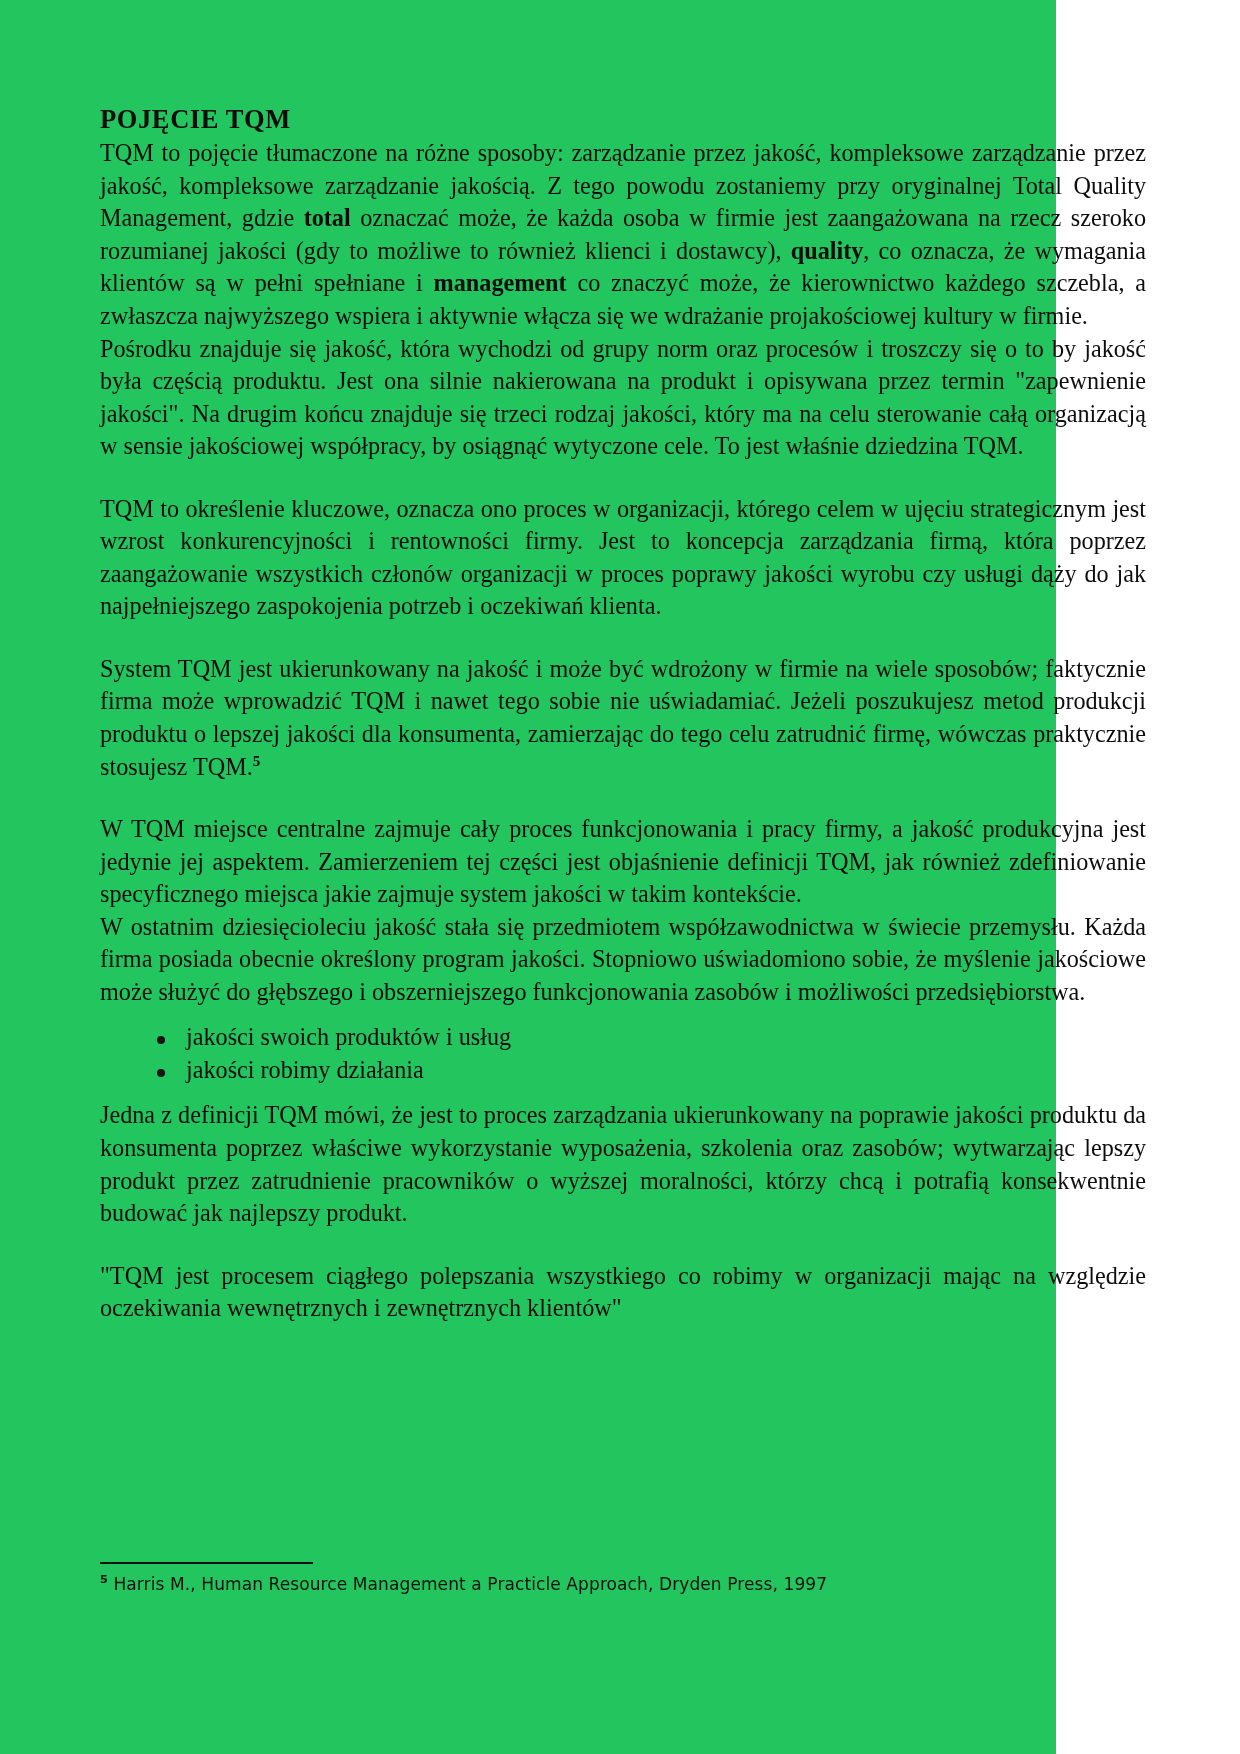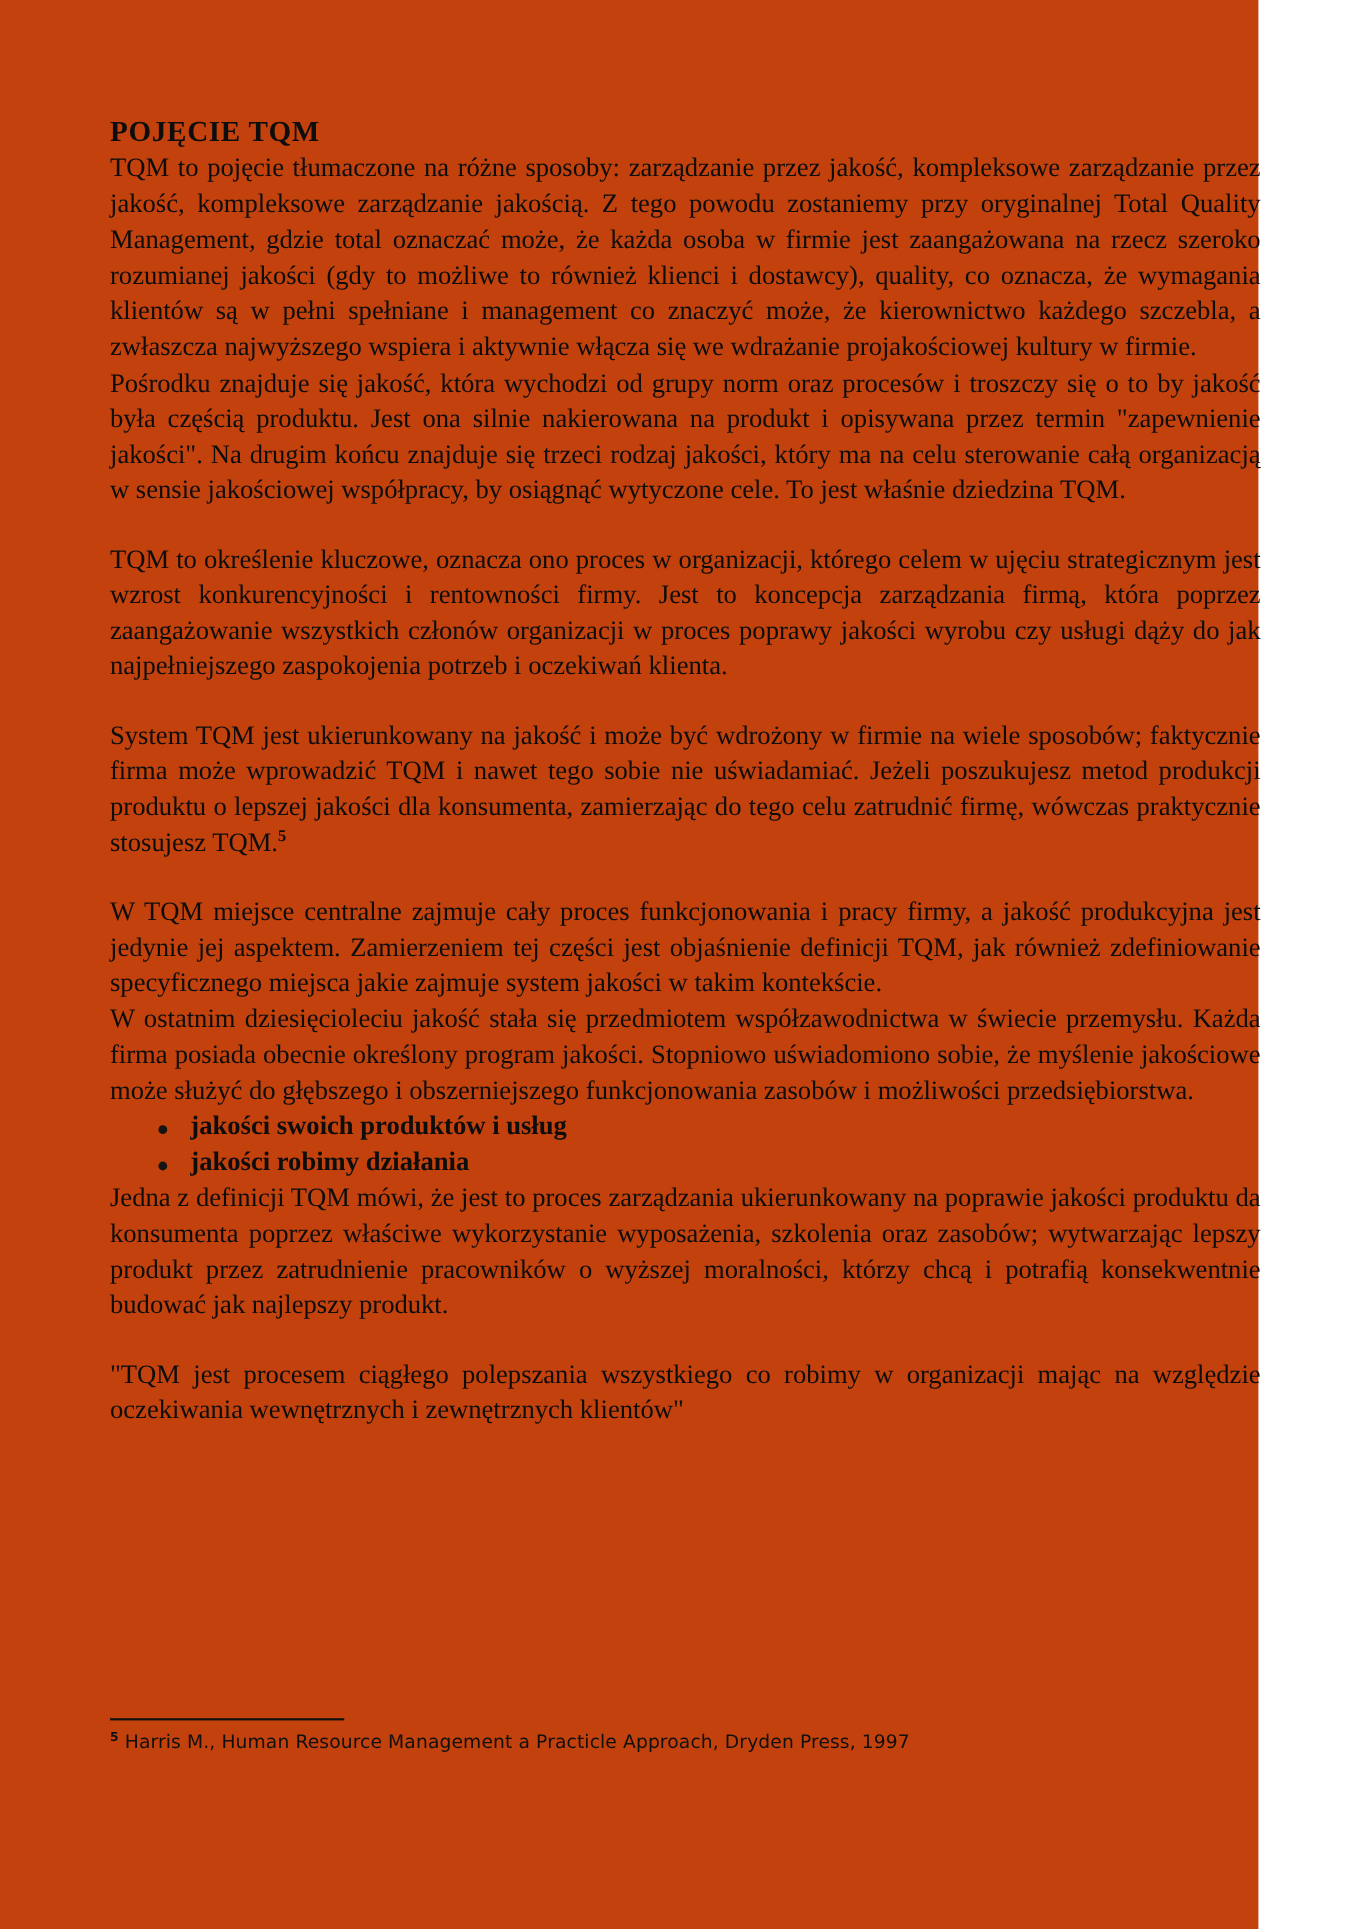--- a/index.html
+++ b/index.html
@@ -12,23 +12,23 @@
     height: 1754px;
     font-family: "Liberation Serif", "DejaVu Serif", serif;
     color: #0d0d0d;
     position: relative;
     overflow: hidden;
   }
   .page {
     position: absolute;
     left: 0;
     top: 0;
-    width: 1144px;
+    width: 1056px;
     height: 1754px;
-    background: #c2410c;
+    background: #22c55e;
   }
   .content {
     position: absolute;
     left: 100px;
     top: 104px;
     width: 1046px;
   }
   h1.doc-title {
     font-size: 26.5px;
     font-weight: bold;
@@ -42,33 +42,32 @@
     font-size: 24.2px;
     line-height: 1.345;
     text-align: justify;
     text-justify: inter-word;
     hyphens: none;
   }
   .gap {
     height: 30px;
   }
   b, strong {
-    font-weight: normal;
+    font-weight: bold;
   }
   sup.fn {
     font-size: 0.62em;
     vertical-align: super;
     line-height: 0;
     font-weight: bold;
   }
   ul.bullets {
-    margin: 0;
+    margin: 13px;
     padding: 0;
     list-style: none;
-    font-weight: bold;
   }
   ul.bullets li {
     font-size: 24.2px;
     line-height: 1.345;
     position: relative;
     padding-left: 73px;
     margin: 0;
     text-align: left;
   }
   ul.bullets li::before {

